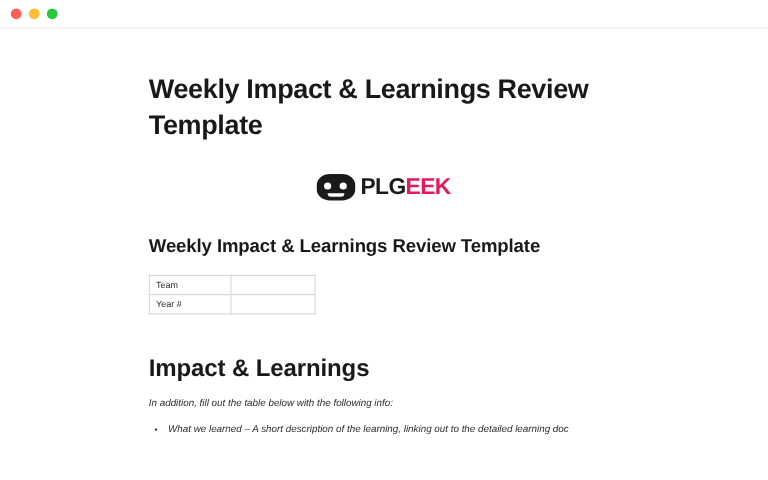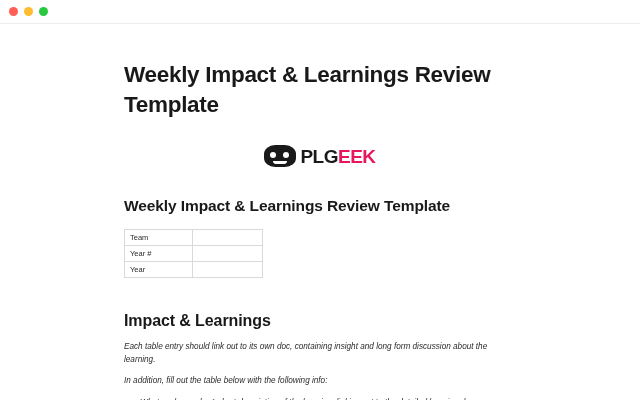--- a/index.html
+++ b/index.html
@@ -138,21 +138,21 @@
   }
   td.meta-label {
     width: 68px;
     font-weight: normal;
   }
   td.meta-value {
     width: 70px;
   }
 
   h2.impact-title {
-    font-size: 16px;
+    font-size: 20px;
     font-weight: bold;
     margin: 0 0 11px 0;
     color: #191919;
     letter-spacing: -0.1px;
   }
 
   p.lead {
     font-size: 8.2px;
     line-height: 1.52;
     font-style: italic;
@@ -208,30 +208,25 @@
     <table class="meta-table">
       <tbody>
         <tr>
           <td class="meta-label">Team</td>
           <td class="meta-value"></td>
         </tr>
         <tr>
           <td class="meta-label">Year #</td>
           <td class="meta-value"></td>
         </tr>
-        <tr>
-          <td class="meta-label">Year</td>
-          <td class="meta-value"></td>
-        </tr>
       </tbody>
     </table>
 
     <h2 class="impact-title">Impact &amp; Learnings</h2>
 
-    <p class="lead">Each table entry should link out to its own doc, containing insight and long form discussion about the learning.</p>
     <p class="lead">In addition, fill out the table below with the following info:</p>
 
     <ul class="bullets">
       <li>What we learned – A short description of the learning, linking out to the detailed learning doc</li>
 
     </ul>
 
   </div>
 </div>
 

